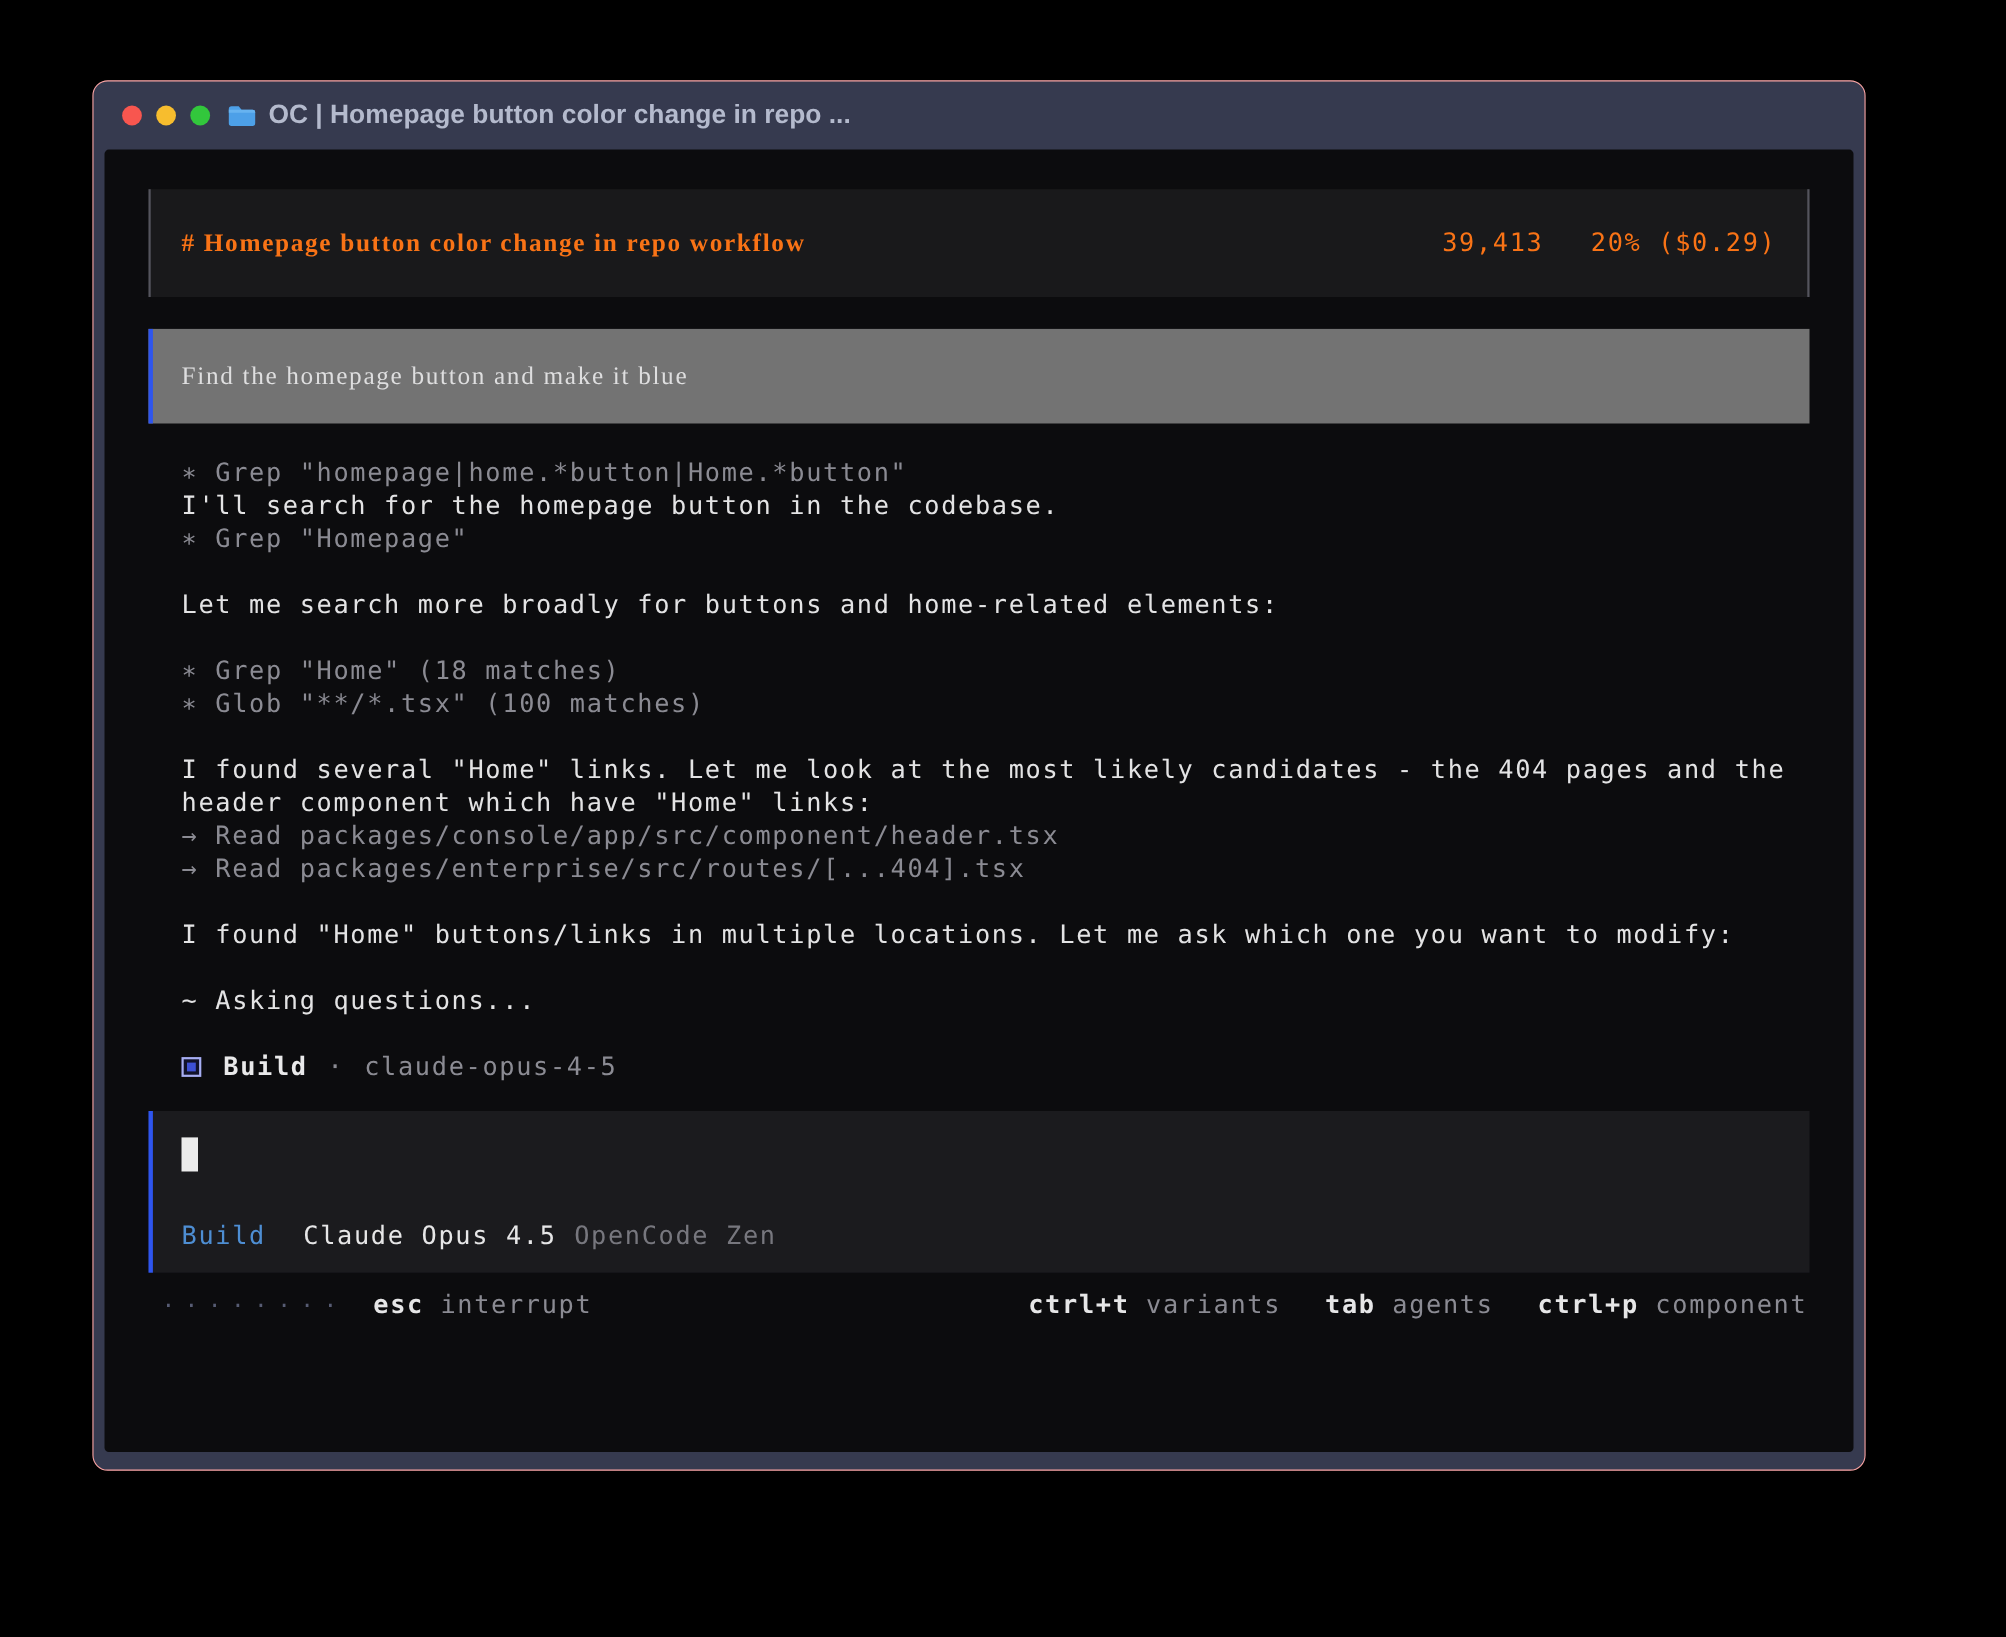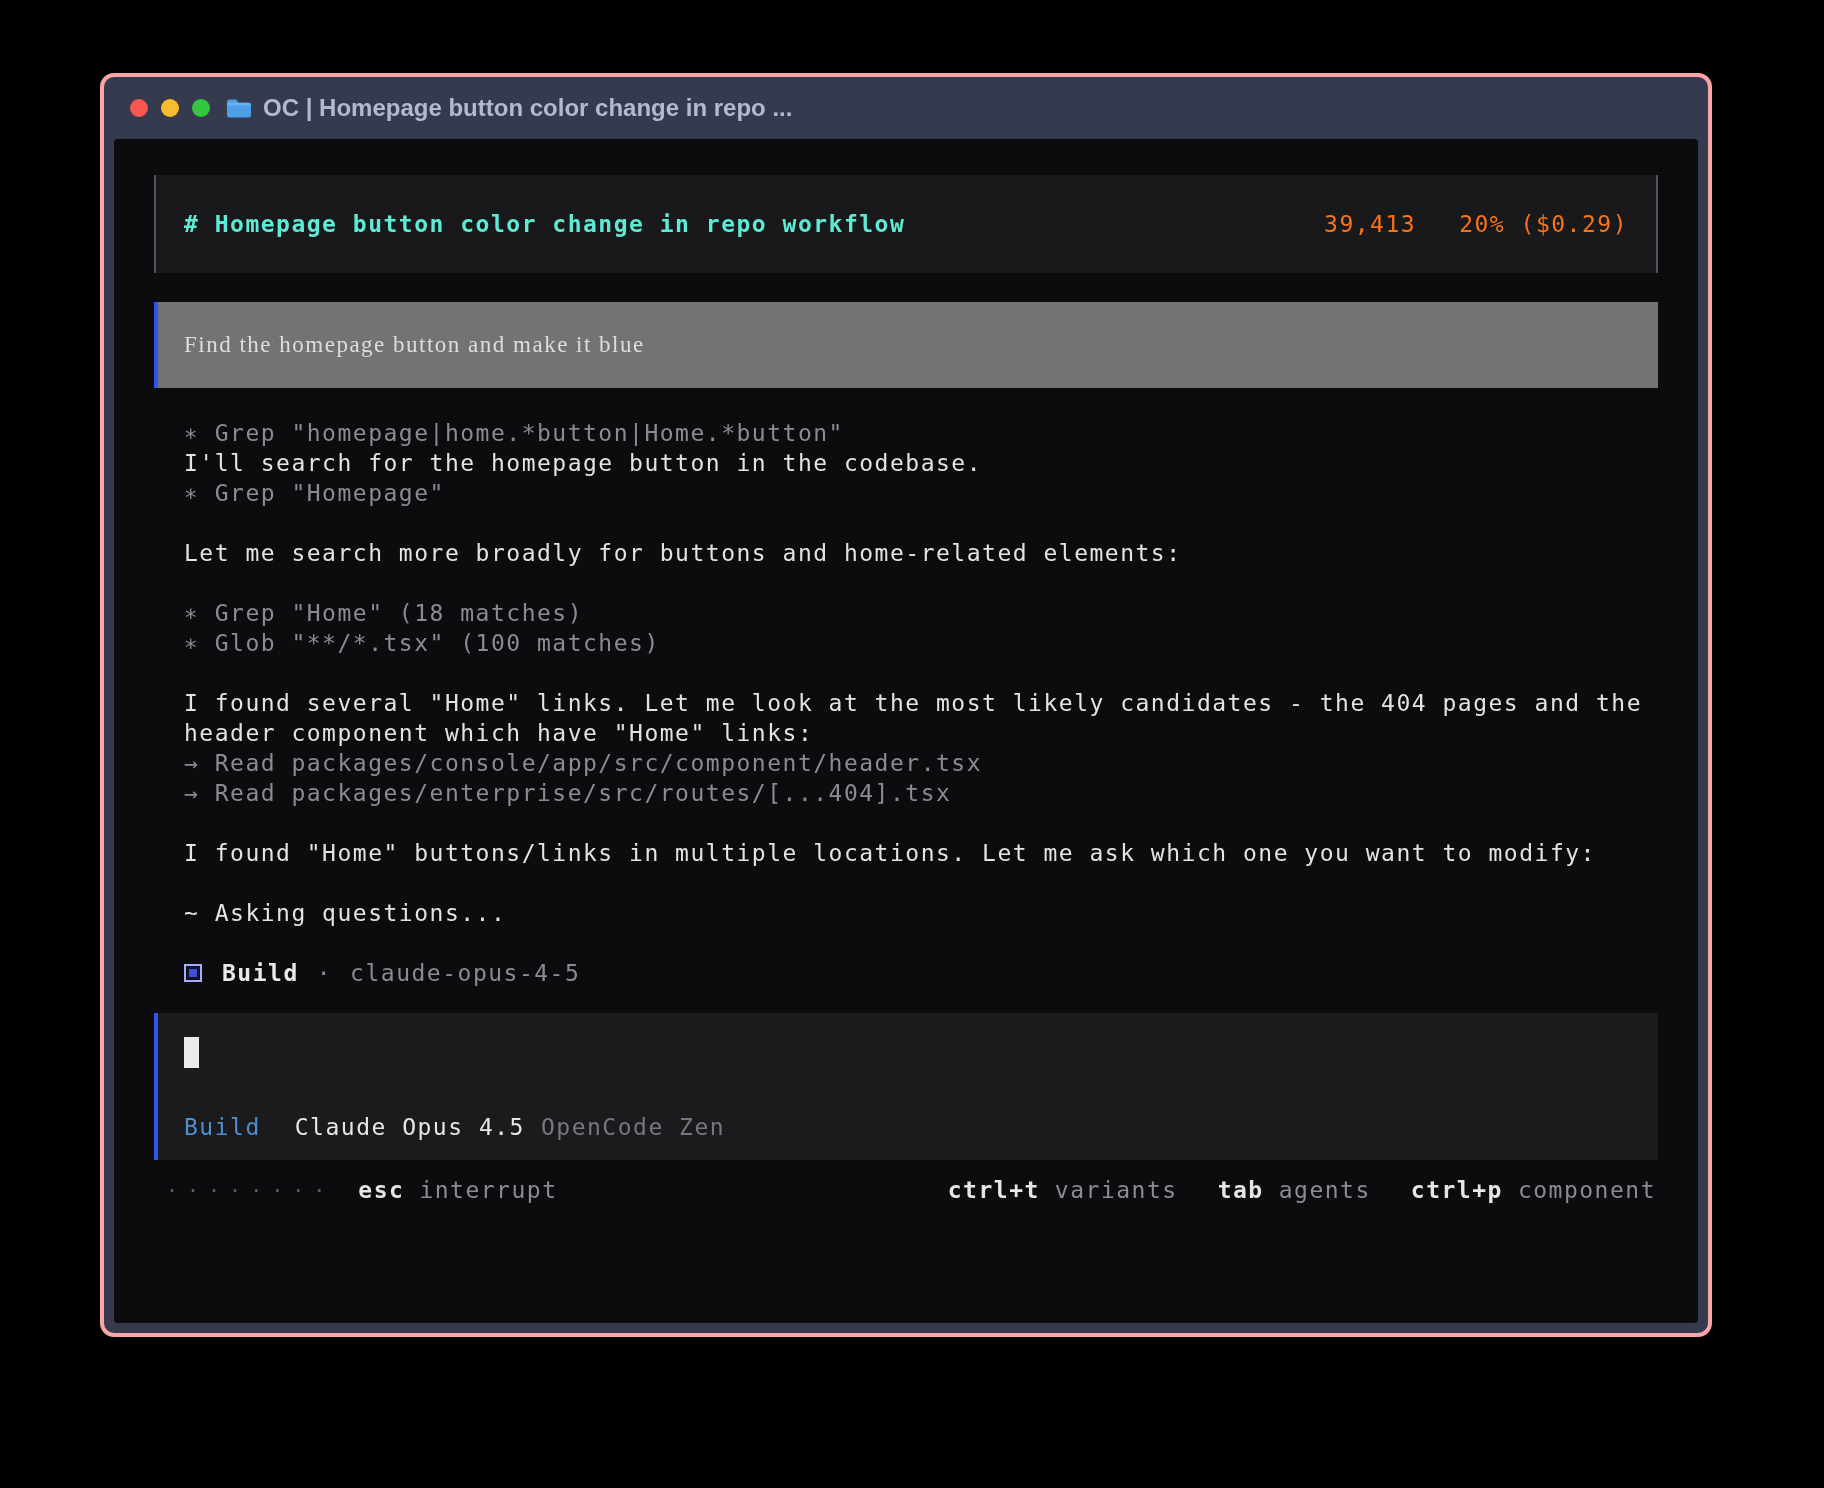--- a/index.html
+++ b/index.html
@@ -2,22 +2,22 @@
 <html><head>
 <meta charset="utf-8">
 <style>
   html,body { margin:0; padding:0; }
   body {
     width:1824px; height:1488px; position:relative;
     background:#000000; overflow:hidden;
     font-family:"DejaVu Sans Mono", monospace;
   }
   .window {
-    position:absolute; left:100px; top:73px; width:1612px; height:1264px;
-    background:#363a4f; border:4px solid #fca5a5; border-radius:14px;
+    position:absolute; left:84px; top:73px; width:1612px; height:1264px;
+    background:#363a4f; border:1px solid #fca5a5; border-radius:14px;
     box-sizing:border-box; padding:0 10px 16px 10px;
   }
   .titlebar { height:62px; display:flex; align-items:center; }
   .traffic { display:flex; gap:13px; padding-left:16px; }
   .tl { width:18px; height:18px; border-radius:50%; }
   .tl.red   { background:#f8564f; }
   .tl.yellow{ background:#f7bd2e; }
   .tl.green { background:#32c73c; }
   .titlegroup {
     display:flex; align-items:center; gap:11px; margin-left:16px;
@@ -29,21 +29,21 @@
     box-sizing:border-box; padding:0 40px; overflow:hidden;
   }
   .mono { font-size:23px; letter-spacing:1.5px; line-height:30px; }
 
   .headerbox {
     margin-top:36px; height:98px; background:#19191b;
     border-left:2px solid #54545d; border-right:2px solid #54545d;
     display:flex; align-items:center; justify-content:space-between;
     padding:0 28px;
   }
-  .htitle { font-weight:bold; color:#5eead4; white-space:nowrap; }
+  .htitle { font-weight:bold; color:#f97316; white-space:nowrap;font-family:Liberation Serif, serif; }
   .hstats { color:#f97316; display:flex; gap:43px; white-space:nowrap; }
 
   .userbox {
     margin-top:29px; height:86px; background:#737373;
     border-left:4px solid #2e55ee;
     display:flex; align-items:center; padding:0 26px; color:#dededf;font-family:Liberation Serif, serif;
   }
 
   .transcript { margin-top:29px; padding-left:30px; max-width:1500px; }
   .line { color:#e3e3e4; }

